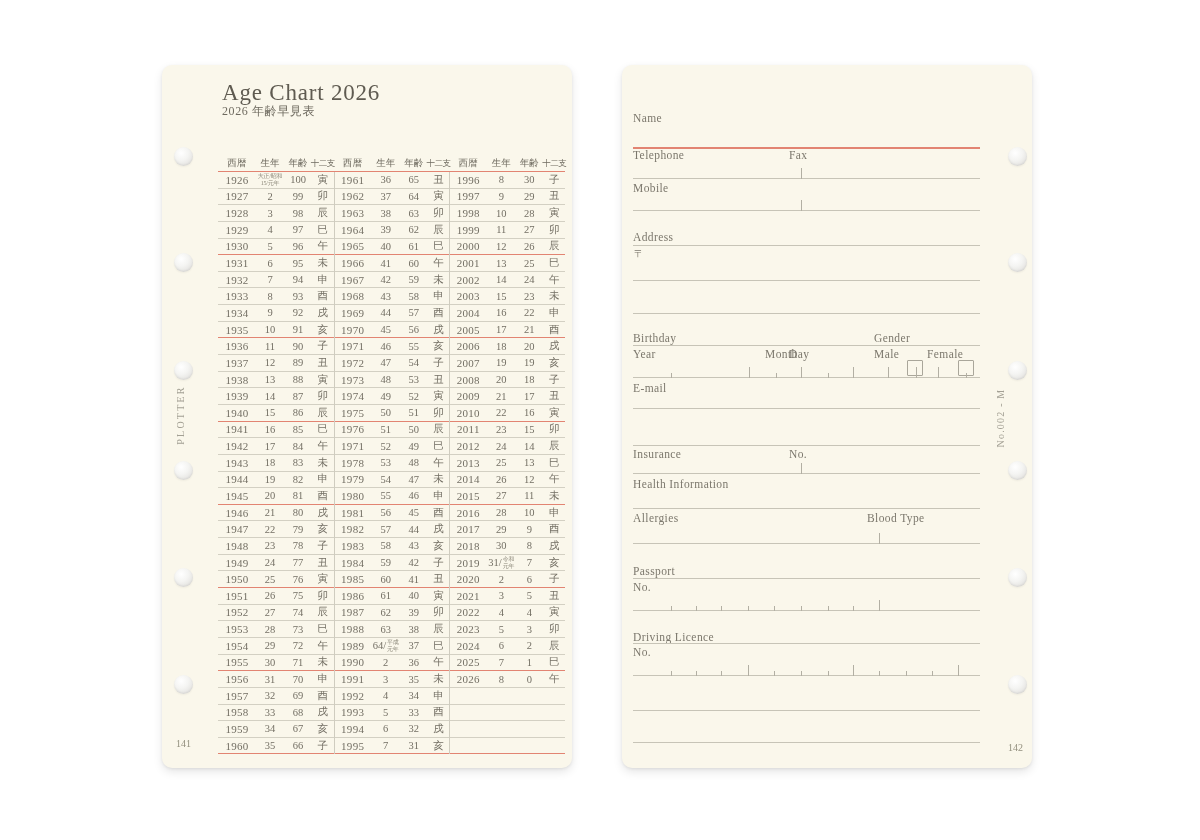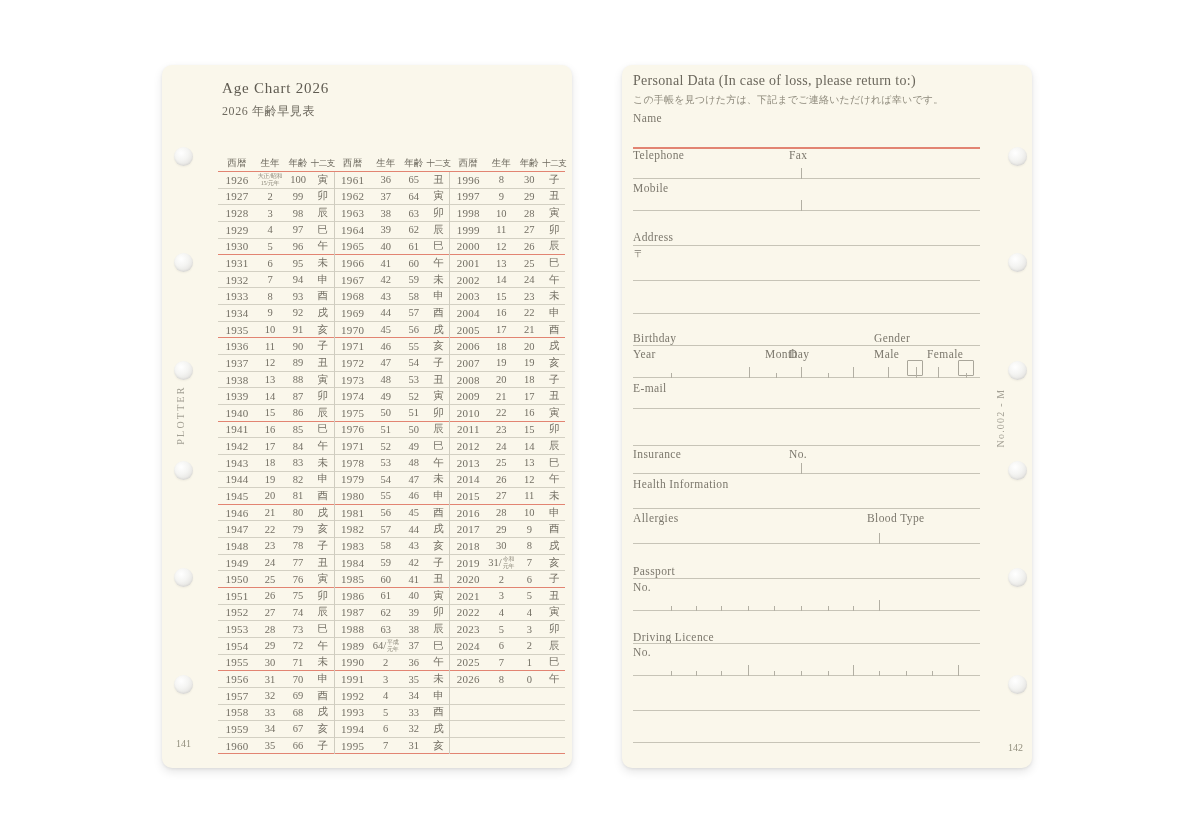--- a/index.html
+++ b/index.html
@@ -18,21 +18,21 @@
     background:radial-gradient(circle at 38% 32%,#ffffff 0%,#f4f4f2 42%,#e4e3e0 78%,#d7d6d2 100%);
     box-shadow:inset 0 -1px 2px rgba(0,0,0,0.07),0 1px 2px rgba(0,0,0,0.05);}
   .page-left .hole{left:11.5px;}
   .page-right .hole{left:385.5px;}
 
   .side-text{position:absolute;width:120px;height:14px;line-height:14px;text-align:center;
     transform:rotate(-90deg);font-size:10px;letter-spacing:2.2px;color:#a3a094;}
   .page-num{position:absolute;font-size:10px;color:#93907f;}
 
   
-  .lp-title{position:absolute;left:60px;top:15px;font-size:15px;color:#5f5b51;letter-spacing:0.8px;}
+  .lp-title{position:absolute;left:60px;top:15px;font-size:23px;color:#5f5b51;letter-spacing:0.8px;}
   .lp-subtitle{position:absolute;left:60px;top:38px;font-size:12px;color:#6e6a5f;letter-spacing:0.6px;}
 
   .age-table{position:absolute;left:56px;top:91px;width:347px;}
   .at-row{display:flex;align-items:center;height:16.65px;box-sizing:border-box;
     border-bottom:1px solid #d3d0c3;position:relative;}
   .at-row.red{border-bottom:1.4px solid #e28472;}
   .at-row.at-header{height:16px;border-bottom:1.4px solid #e28472;}
   .at-cell{display:flex;align-items:center;justify-content:center;box-sizing:border-box;
     font-size:10.5px;color:#736f64;overflow:visible;white-space:nowrap;}
   .c0{width:38px;font-size:11px;letter-spacing:0.3px;}
@@ -604,22 +604,20 @@
   </div>
 
   <div class="page page-right">
     <div class="hole" style="top:81.5px"></div>
     <div class="hole" style="top:187.5px"></div>
     <div class="hole" style="top:295.5px"></div>
     <div class="hole" style="top:395.5px"></div>
     <div class="hole" style="top:502.5px"></div>
     <div class="hole" style="top:609.5px"></div>
 
-    <div class="rp-title">Personal Data (In case of loss, please return to:)</div>
-    <div class="rp-jp">この手帳を見つけた方は、下記までご連絡いただければ幸いです。</div>
 
     <div class="fl" style="left:11px;top:47px;">Name</div>
     <div class="fl" style="left:11px;top:84px;">Telephone</div>
     <div class="fl" style="left:167px;top:84px;">Fax</div>
     <div class="fl" style="left:11px;top:117px;">Mobile</div>
     <div class="fl" style="left:11px;top:166px;">Address</div>
     <div class="fl small" style="left:12px;top:182px;">〒</div>
     <div class="fl" style="left:11px;top:267px;">Birthday</div>
     <div class="fl" style="left:252px;top:267px;">Gender</div>
     <div class="fl" style="left:11px;top:283px;text-align:right;">Year</div>

